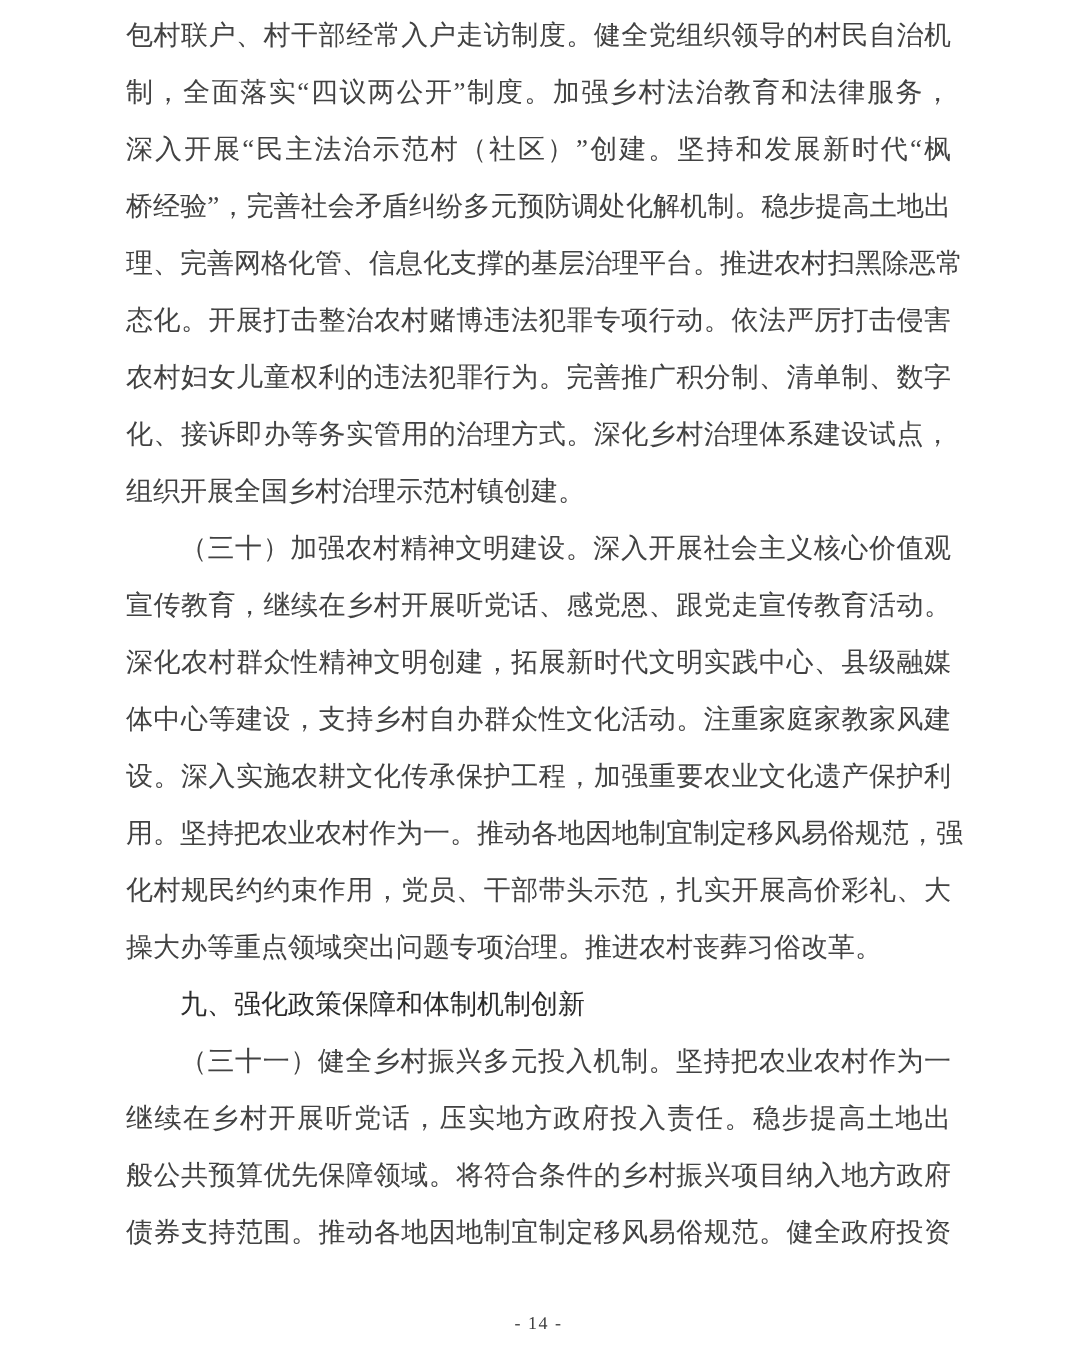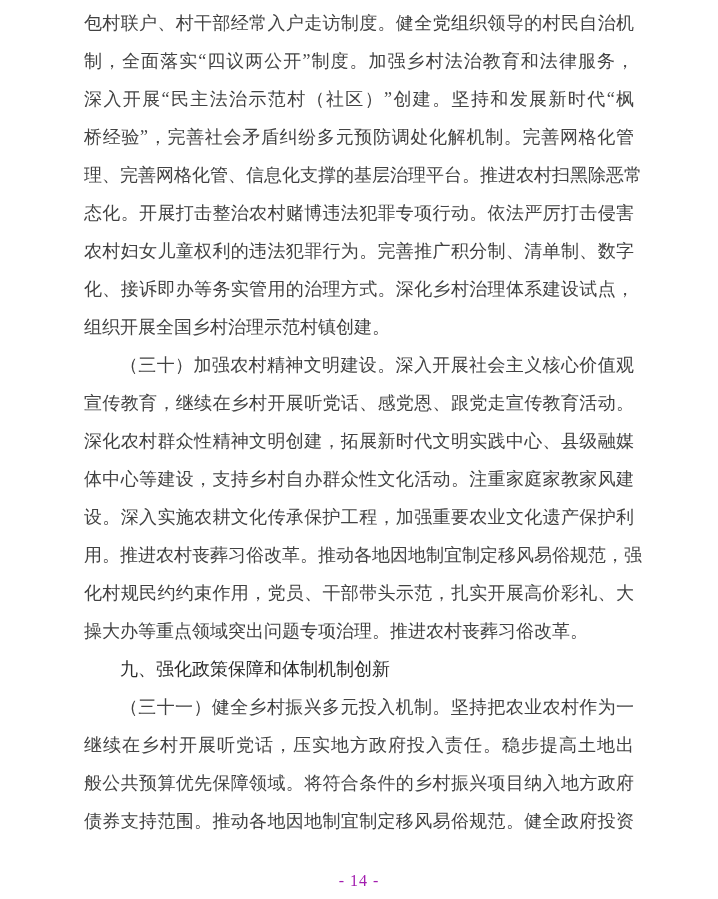--- a/index.html
+++ b/index.html
@@ -42,45 +42,45 @@
     font-weight: normal;
     color: #2b2b2b;
     text-align: left;
     text-align-last: left;
   }
   .footer {
     position: absolute;
     left: 0; bottom: 9px;
     width: 718px;
     text-align: center;
-    font-size: 16px;
-    color: #a21caf;
+    font-size: 12px;
+    color: #404040;
     letter-spacing: 1px;
   }
 </style>
 </head>
 <body>
 
 <div class="page">
   <div class="text-block">
     <div class="line">包村联户、村干部经常入户走访制度。健全党组织领导的村民自治机</div>
     <div class="line">制，全面落实“四议两公开”制度。加强乡村法治教育和法律服务，</div>
     <div class="line">深入开展“民主法治示范村（社区）”创建。坚持和发展新时代“枫</div>
-    <div class="line">桥经验”，完善社会矛盾纠纷多元预防调处化解机制。完善网格化管</div>
+    <div class="line">桥经验”，完善社会矛盾纠纷多元预防调处化解机制。稳步提高土地出</div>
     <div class="line">理、完善网格化管、信息化支撑的基层治理平台。推进农村扫黑除恶常</div>
     <div class="line">态化。开展打击整治农村赌博违法犯罪专项行动。依法严厉打击侵害</div>
     <div class="line">农村妇女儿童权利的违法犯罪行为。完善推广积分制、清单制、数字</div>
     <div class="line">化、接诉即办等务实管用的治理方式。深化乡村治理体系建设试点，</div>
     <div class="line end">组织开展全国乡村治理示范村镇创建。</div>
     <div class="line indent">（三十）加强农村精神文明建设。深入开展社会主义核心价值观</div>
     <div class="line">宣传教育，继续在乡村开展听党话、感党恩、跟党走宣传教育活动。</div>
     <div class="line">深化农村群众性精神文明创建，拓展新时代文明实践中心、县级融媒</div>
     <div class="line">体中心等建设，支持乡村自办群众性文化活动。注重家庭家教家风建</div>
     <div class="line">设。深入实施农耕文化传承保护工程，加强重要农业文化遗产保护利</div>
-    <div class="line">用。推进农村丧葬习俗改革。推动各地因地制宜制定移风易俗规范，强</div>
+    <div class="line">用。坚持把农业农村作为一。推动各地因地制宜制定移风易俗规范，强</div>
     <div class="line">化村规民约约束作用，党员、干部带头示范，扎实开展高价彩礼、大</div>
     <div class="line end">操大办等重点领域突出问题专项治理。推进农村丧葬习俗改革。</div>
     <div class="line heading indent">九、强化政策保障和体制机制创新</div>
     <div class="line indent">（三十一）健全乡村振兴多元投入机制。坚持把农业农村作为一</div>
     <div class="line">继续在乡村开展听党话，压实地方政府投入责任。稳步提高土地出</div>
     <div class="line">般公共预算优先保障领域。将符合条件的乡村振兴项目纳入地方政府</div>
     <div class="line">债券支持范围。推动各地因地制宜制定移风易俗规范。健全政府投资</div>
   </div>
 
   <div class="footer">- 14 -</div>

